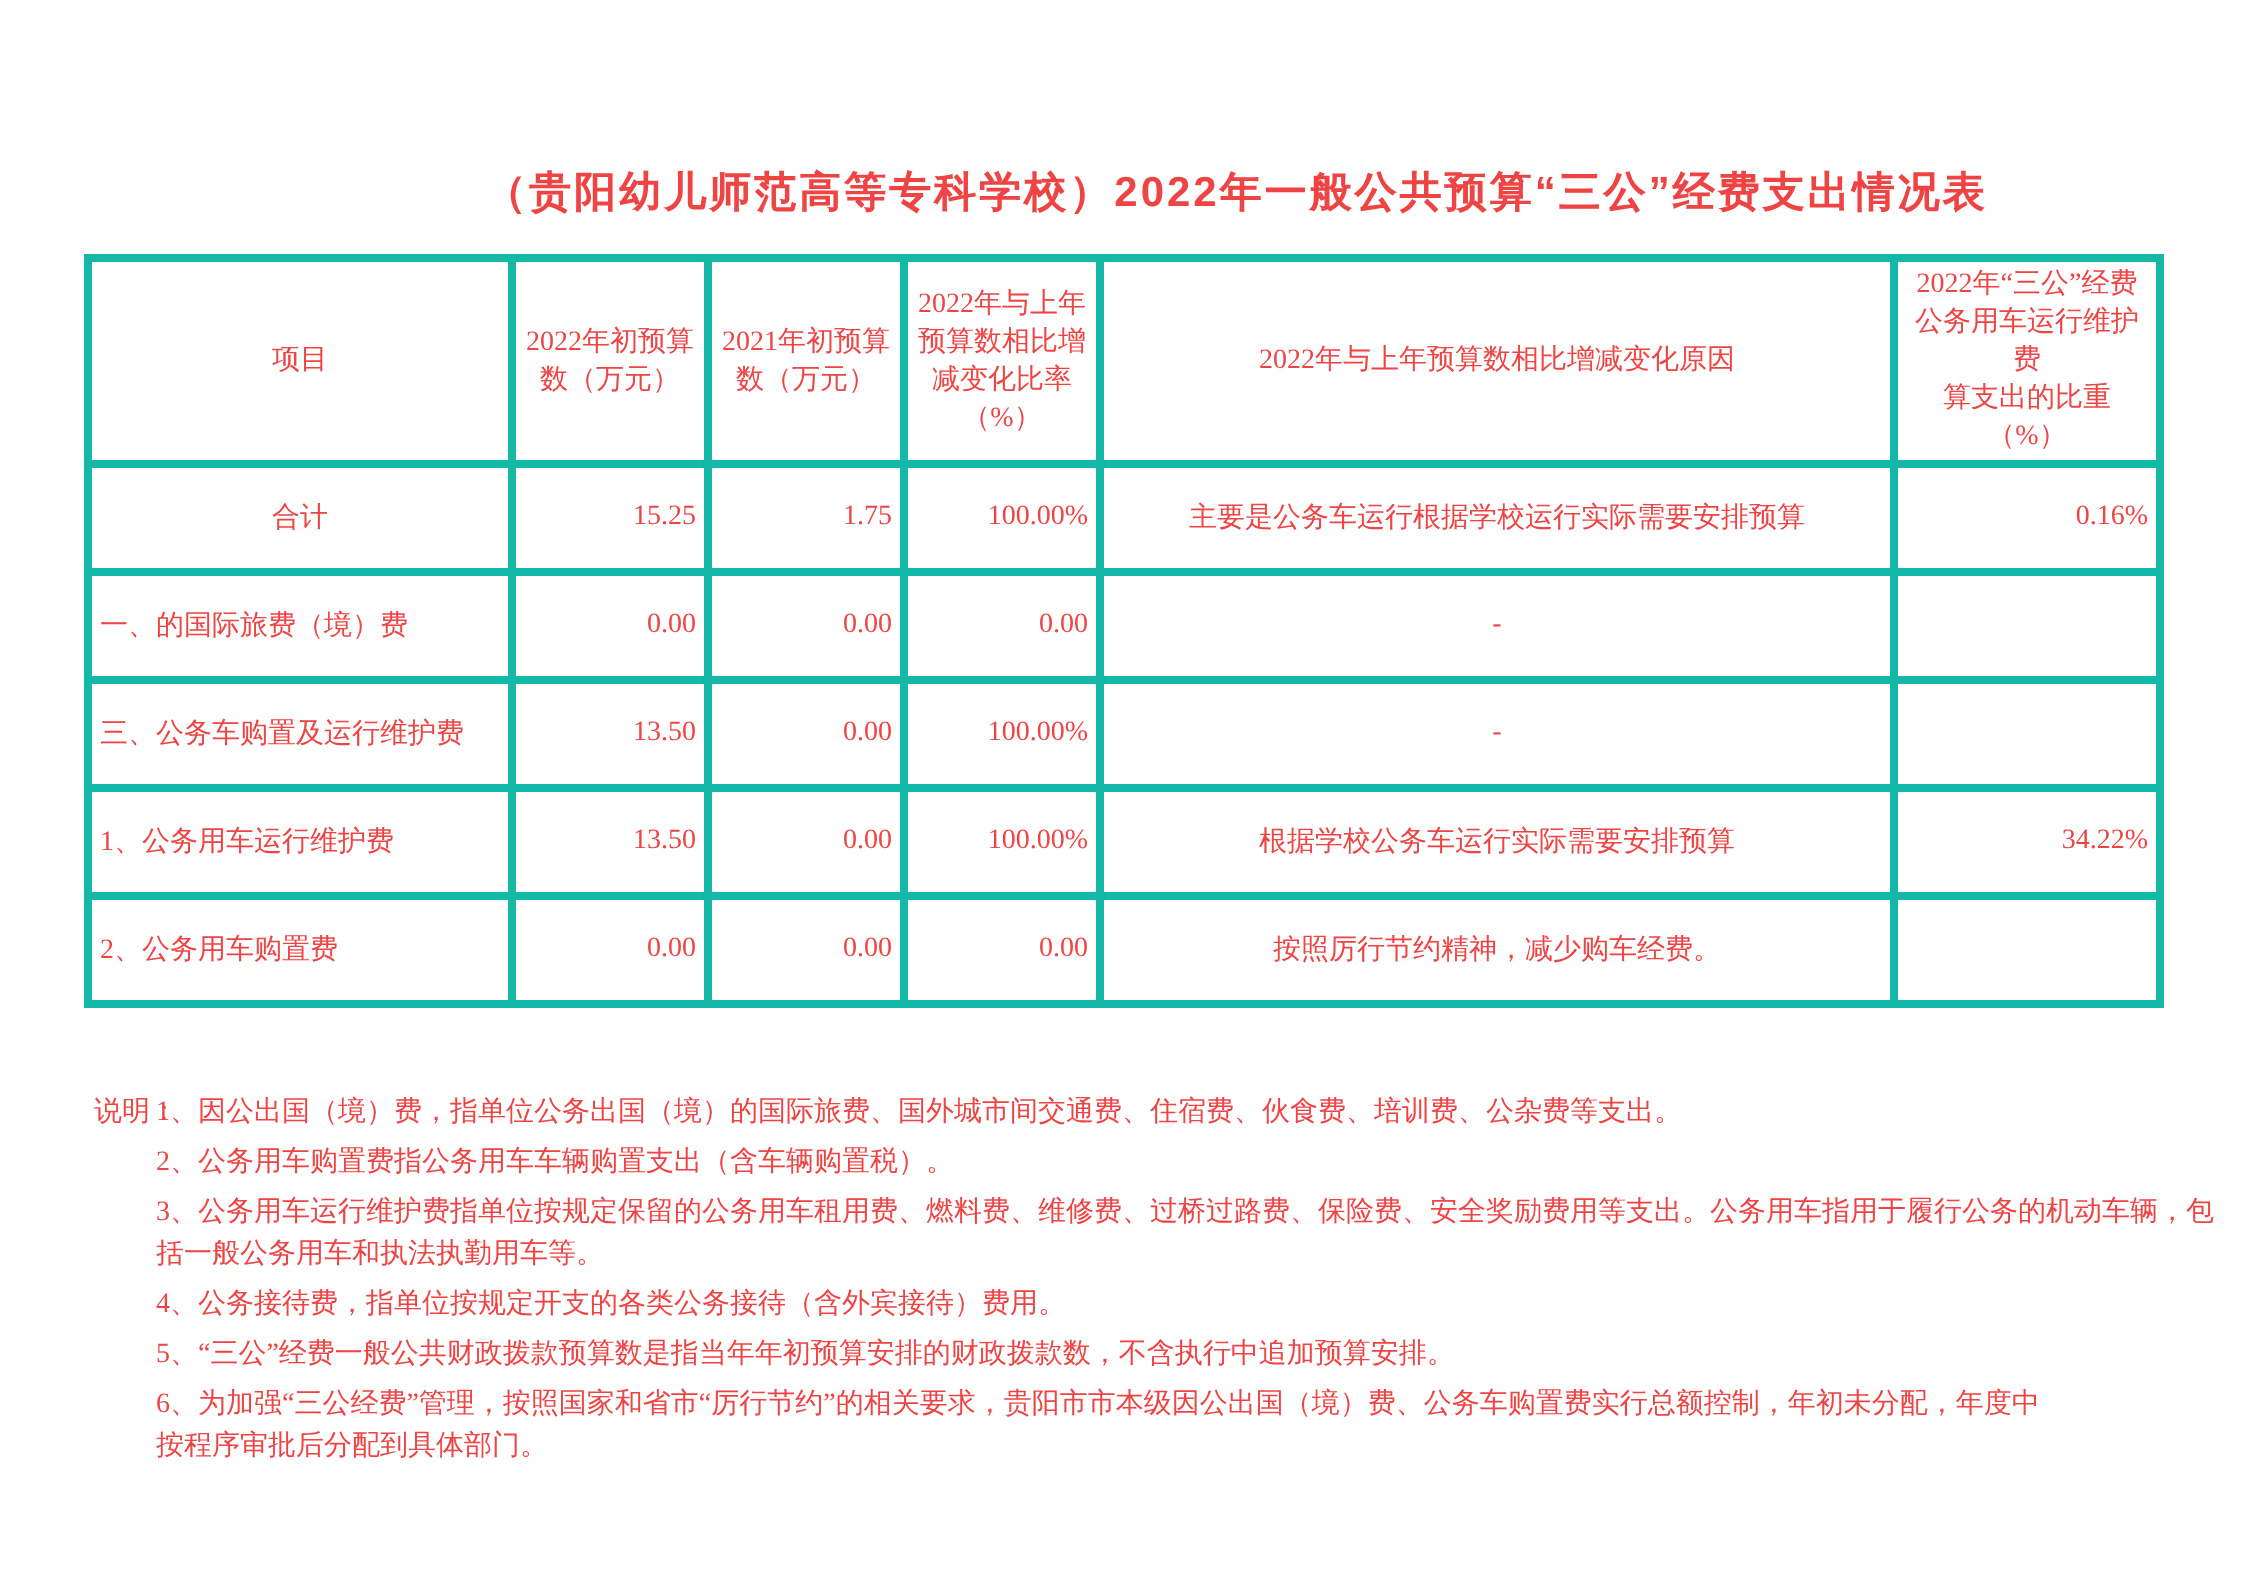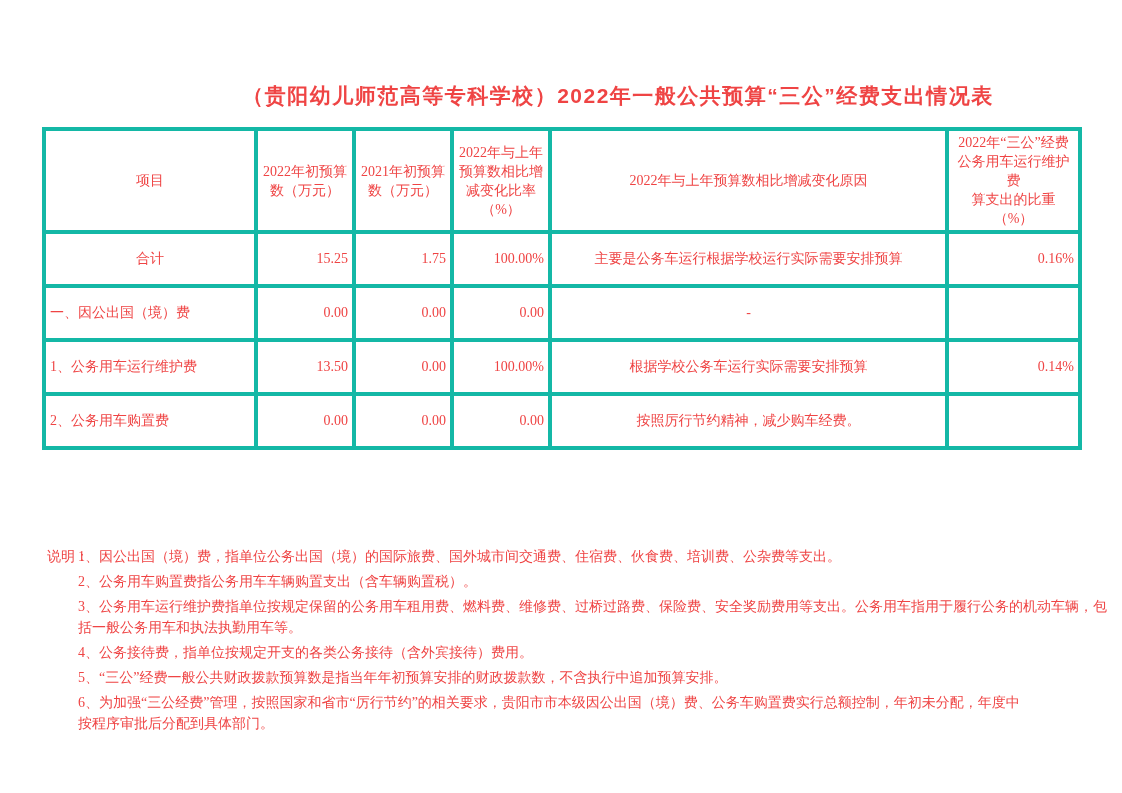--- a/index.html
+++ b/index.html
@@ -118,34 +118,42 @@
     <tbody>
       <tr class="row">
         <td class="item-total">合计</td>
         <td class="num">15.25</td>
         <td class="num">1.75</td>
         <td class="num">100.00%</td>
         <td class="reason">主要是公务车运行根据学校运行实际需要安排预算</td>
         <td class="share">0.16%</td>
       </tr>
       <tr class="row">
-        <td class="item-main">一、因公出国（境）费</td>
+        <td class="item-main">一、的国际旅费（境）费</td>
         <td class="num">0.00</td>
         <td class="num">0.00</td>
         <td class="num">0.00</td>
+        <td class="reason">-</td>
+        <td class="share"></td>
+      </tr>
+      <tr class="row">
+        <td class="item-main">三、公务车购置及运行维护费</td>
+        <td class="num">13.50</td>
+        <td class="num">0.00</td>
+        <td class="num">100.00%</td>
         <td class="reason">-</td>
         <td class="share"></td>
       </tr>
       <tr class="row">
         <td class="item-sub">1、公务用车运行维护费</td>
         <td class="num">13.50</td>
         <td class="num">0.00</td>
         <td class="num">100.00%</td>
         <td class="reason">根据学校公务车运行实际需要安排预算</td>
-        <td class="share">0.14%</td>
+        <td class="share">34.22%</td>
       </tr>
       <tr class="row">
         <td class="item-sub">2、公务用车购置费</td>
         <td class="num">0.00</td>
         <td class="num">0.00</td>
         <td class="num">0.00</td>
         <td class="reason">按照厉行节约精神，减少购车经费。</td>
         <td class="share"></td>
       </tr>
     </tbody>

